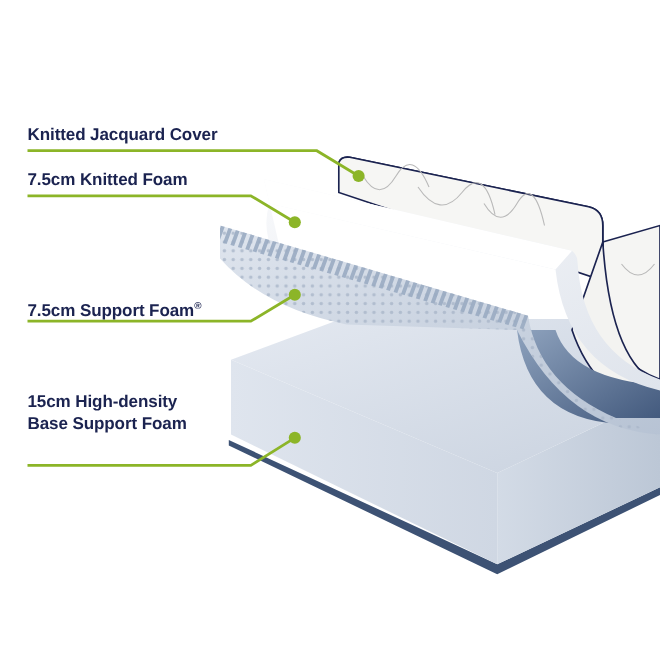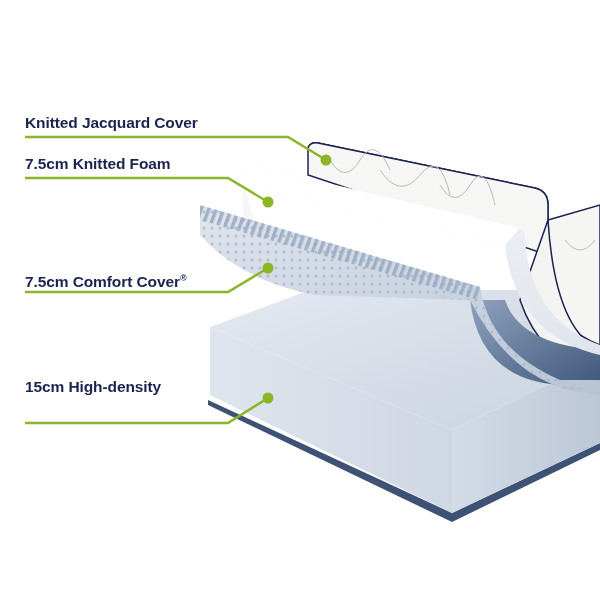--- a/index.html
+++ b/index.html
@@ -85,19 +85,20 @@
     </g>
   </svg>
 
   <div class="label" style="top:113px;">
     <span>Knitted Jacquard Cover</span>
   </div>
   <div class="label" style="top:154px;">
     <span>7.5cm Knitted Foam</span>
   </div>
   <div class="label" style="top:268px;">
-    <span>7.5cm Comfort Cover</span><sup>®</sup>
+    <span>7.5cm Support Foam</span><sup>®</sup>
   </div>
-  <div class="label" style="top:377px;">
+  <div class="label" style="top:356px;">
     <div>15cm High-density</div>
+    <div>Base Support Foam</div>
   </div>
 
 </div>
 
 </body></html>

